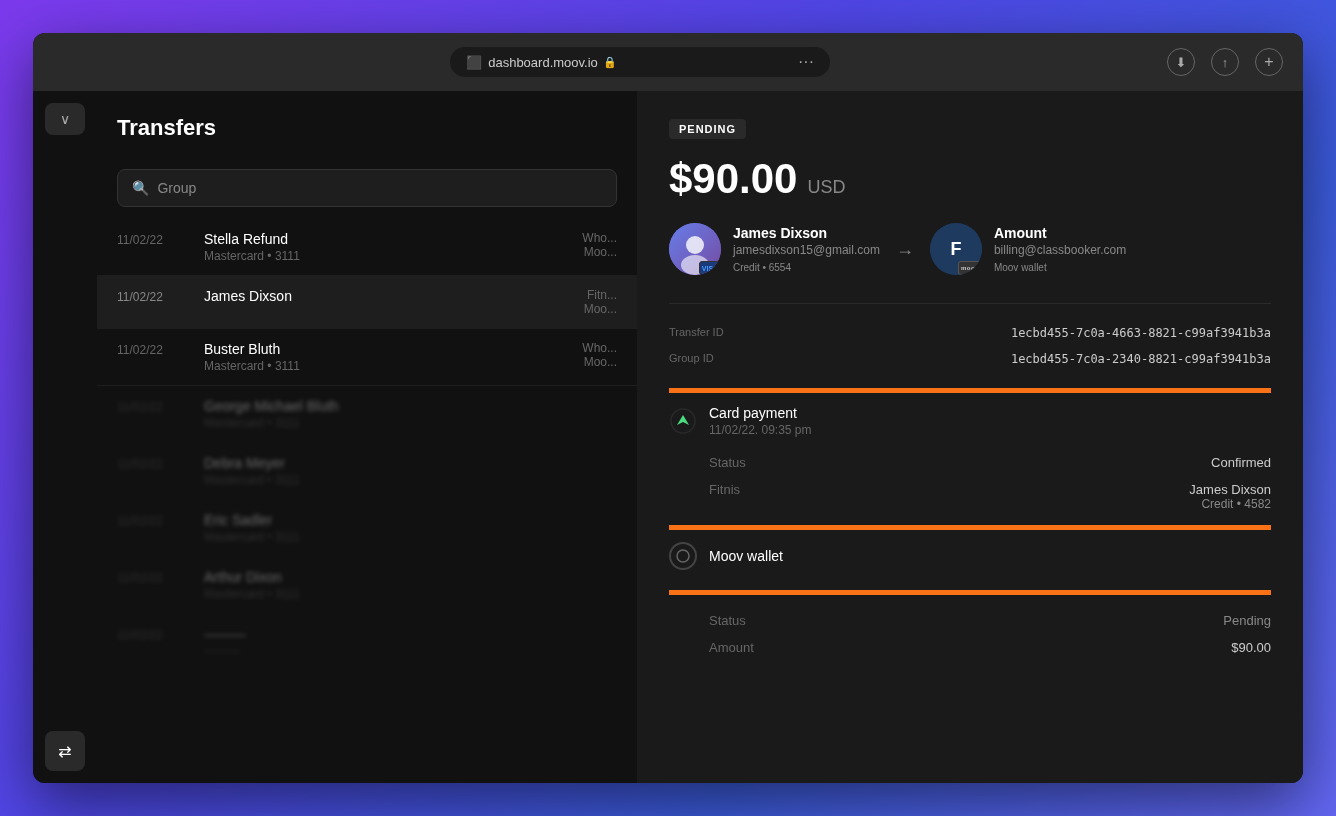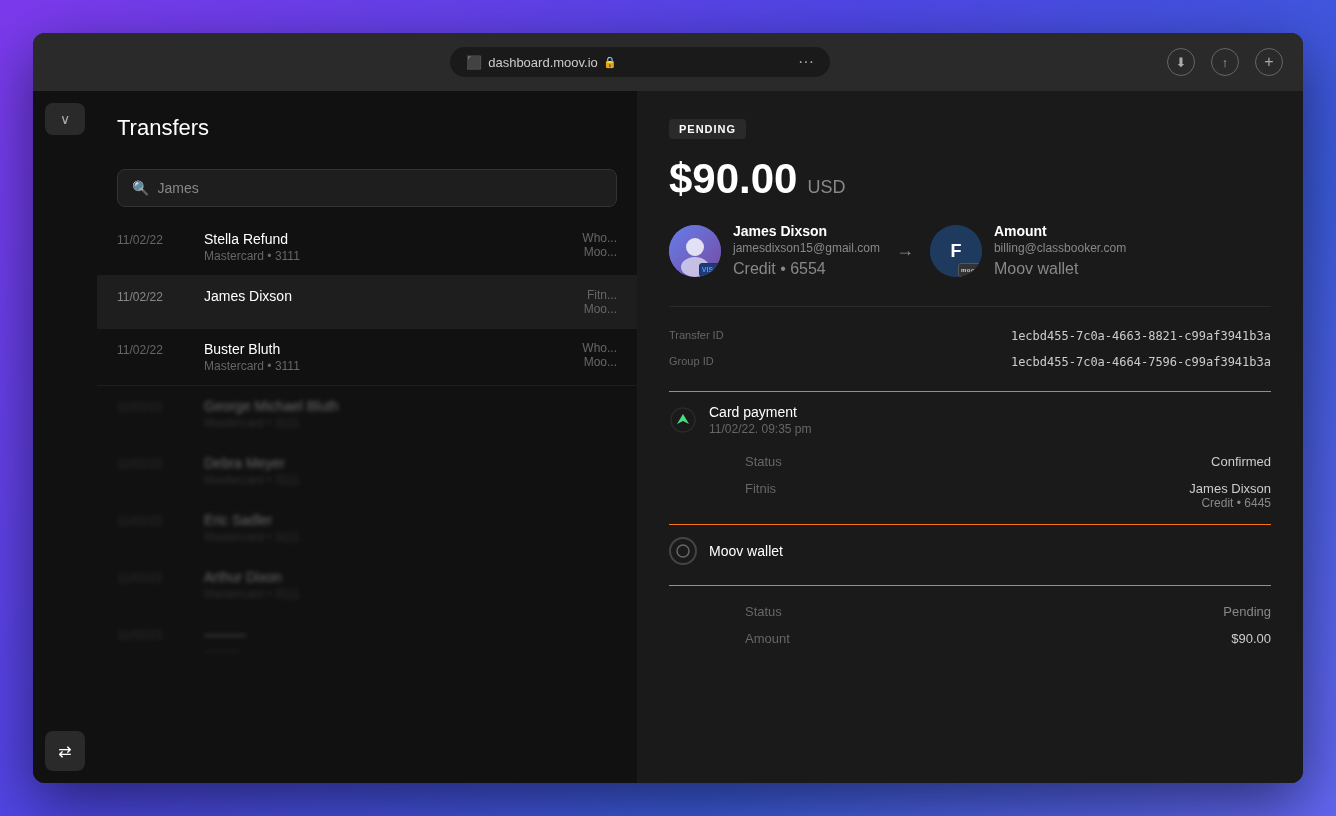--- a/index.html
+++ b/index.html
@@ -138,21 +138,21 @@
       flex-shrink: 0;
     }
 
     .transfers-header {
       padding: 24px 20px 16px;
     }
 
     .transfers-title {
       color: #fff;
       font-size: 22px;
-      font-weight: 400;
+      font-weight: 700;
     }
 
     .search-bar {
       margin: 12px 20px 8px;
       background: #1e1e1e;
       border: 1px solid #333;
       border-radius: 8px;
       padding: 10px 14px;
       display: flex;
       align-items: center;
@@ -290,21 +290,21 @@
       justify-content: center;
       font-size: 7px;
       color: #4a9eff;
       font-weight: 700;
       border: 1px solid #333;
     }
 
     .party-details { display: flex; flex-direction: column; }
     .party-name { color: #fff; font-size: 14px; font-weight: 600; }
     .party-email { color: #888; font-size: 12px; margin-top: 2px; }
-    .party-payment { color: #888; font-size: 16px; margin-top: 5px; }
+    .party-payment { color: #888; font-size: 10px; margin-top: 5px; }
 
     .arrow-icon {
       color: #888;
       font-size: 18px;
       flex-shrink: 0;
     }
 
     
     .detail-section {
       border-top: 1px solid #2a2a2a;
@@ -318,21 +318,21 @@
       padding: 6px 0;
     }
 
     .detail-label { color: #666; font-size: 11px; }
     .detail-value { color: #ccc; font-size: 13px; text-align: right; }
     .detail-value.mono { font-family: monospace; font-size: 12px; text-align: center; }
 
     
     .timeline-item {
       padding: 12px 0 8px;
-      border-top: 1px solid #f97316;
+      border-top: 5px solid #f97316;
     }
 
     .timeline-header {
       display: flex;
       align-items: center;
       gap: 12px;
       margin-bottom: 12px;
     }
 
     .timeline-icon {
@@ -360,21 +360,21 @@
 
     .timeline-title { color: #fff; font-size: 14px; font-weight: 500; }
     .timeline-time { color: #666; font-size: 12px; margin-top: 2px; }
 
     .timeline-detail-row {
       display: flex;
       justify-content: space-between;
       padding: 6px 0 6px 40px;
     }
 
-    .timeline-detail-label { color: #666; font-size: 13px; margin-left: 36px; }
+    .timeline-detail-label { color: #666; font-size: 13px; }
     .timeline-detail-value { color: #ccc; font-size: 13px; }
     .timeline-detail-value.right-stack {
       text-align: right;
     }
 
     .confirmed-badge { color: #ccc; font-size: 13px; }
     .pending-badge { color: #888; font-size: 13px; }
 
     
     ::-webkit-scrollbar { width: 4px; }
@@ -417,21 +417,21 @@
 
     <div class="main-content">
 
       <div class="transfers-panel">
         <div class="transfers-header">
           <h1 class="transfers-title">Transfers</h1>
         </div>
 
         <div class="search-bar">
           <span class="search-icon-el">🔍</span>
-          <span class="search-input-text">James</span>
+          <span class="search-input-text">Group</span>
         </div>
 
         <div class="transfers-list">
 
           <div class="transfer-row">
             <span class="transfer-date">11/02/22</span>
             <div class="transfer-info">
               <div class="transfer-name">Stella Refund</div>
               <div class="transfer-sub">Mastercard • 3111</div>
             </div>
@@ -563,21 +563,21 @@
         </div>
 
         
         <div class="detail-section">
           <div class="detail-row">
             <span class="detail-label">Transfer ID</span>
             <span class="detail-value mono">1ecbd455-7c0a-4663-8821-c99af3941b3a</span>
           </div>
           <div class="detail-row">
             <span class="detail-label">Group ID</span>
-            <span class="detail-value mono">1ecbd455-7c0a-4664-7596-c99af3941b3a</span>
+            <span class="detail-value mono">1ecbd455-7c0a-2340-8821-c99af3941b3a</span>
           </div>
         </div>
 
         
         <div class="timeline-item">
           <div class="timeline-header">
             <div class="timeline-icon card">
               <svg width="28" height="28" viewBox="0 0 28 28">
                 <circle cx="14" cy="14" r="12" fill="transparent" stroke="#2a2a2a" stroke-width="1.5"></circle>
                 <polygon points="8,18 14,8 20,18 14,15" fill="#4ade80"></polygon>
@@ -589,21 +589,21 @@
             </div>
           </div>
           <div class="timeline-detail-row">
             <span class="timeline-detail-label">Status</span>
             <span class="confirmed-badge">Confirmed</span>
           </div>
           <div class="timeline-detail-row">
             <span class="timeline-detail-label">Fitnis</span>
             <div class="timeline-detail-value right-stack">
               <div>James Dixson</div>
-              <div style="color:#888;font-size:12px;">Credit • 6445</div>
+              <div style="color:#888;font-size:12px;">Credit • 4582</div>
             </div>
           </div>
         </div>
 
         
         <div class="timeline-item">
           <div class="timeline-header">
             <div class="timeline-icon wallet" style="border:2px solid #444;border-radius:50%;width:28px;height:28px;display:flex;align-items:center;justify-content:center;">
               <svg width="16" height="16" viewBox="0 0 16 16">
                 <circle cx="8" cy="8" r="6" fill="none" stroke="#666" stroke-width="1.5"></circle>

